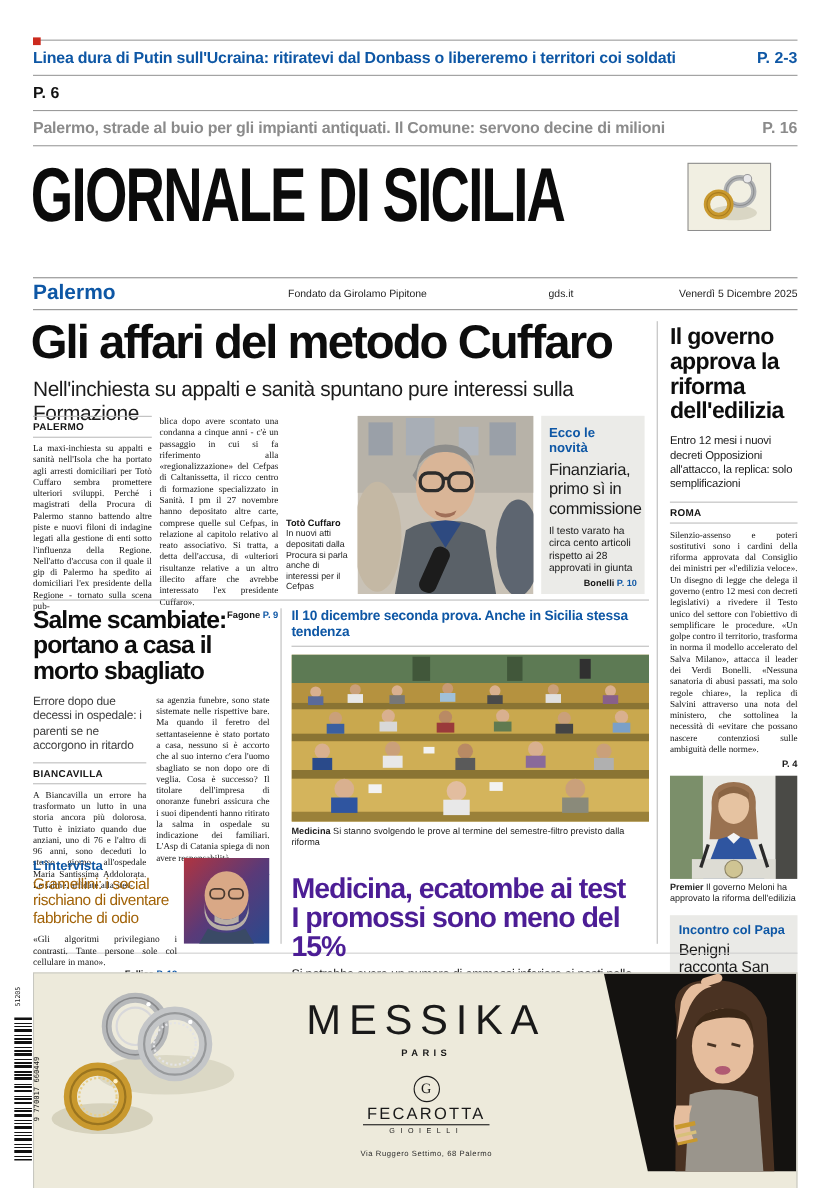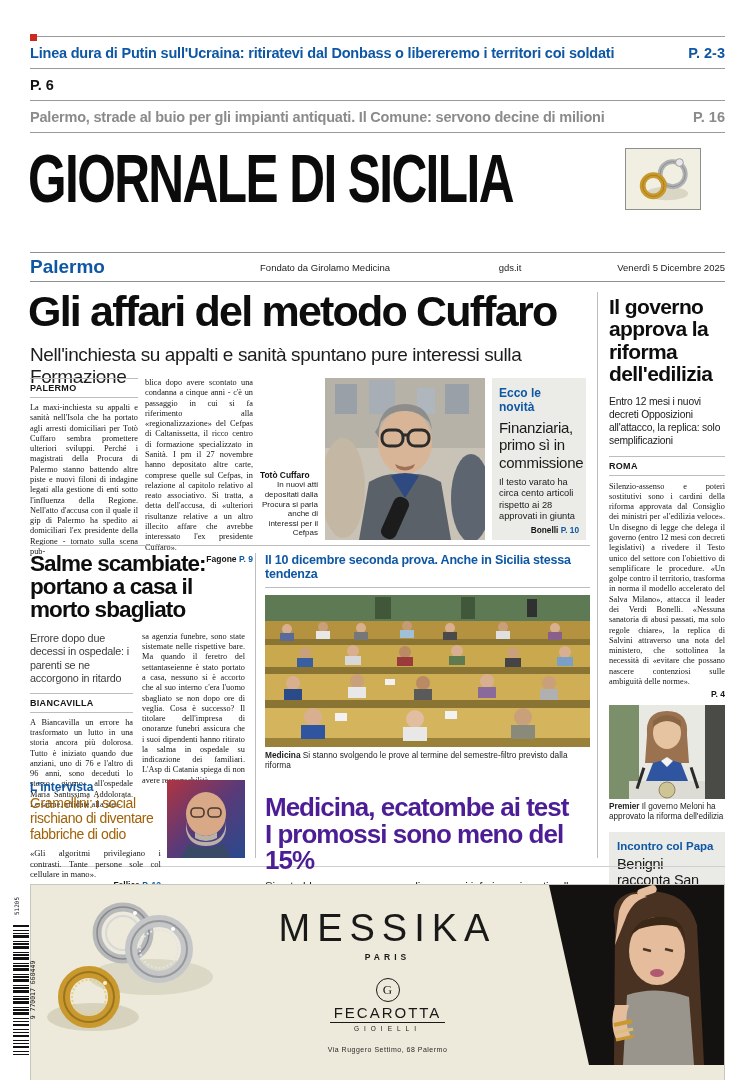--- a/index.html
+++ b/index.html
@@ -60,21 +60,21 @@
   #incontro-page { text-align:right; font-size:8.5px; font-weight:bold; color:#0e57a5; margin-top:14px; }
 
   
   #main-row1 { position:absolute; left:30px; top:378px; width:560px; height:162px; display:flex; gap:7px; }
   .txt-col { width:108px; flex:none; }
   .byline-line { text-align:right; font-size:8.5px; margin-top:1px; }
   .byline { font-weight:bold; color:#141414; }
   .pageref { font-weight:bold; color:#0e57a5; }
   #cuffaro-caption { width:58px; flex:none; display:flex; flex-direction:column; justify-content:flex-end; padding-bottom:2px; }
   #cuffaro-caption .cap-title { font-size:8.4px; font-weight:bold; color:#111; }
-  #cuffaro-caption .cap-text { font-size:8px; line-height:1.2; color:#222;text-align:right; }
+  #cuffaro-caption .cap-text { font-size:8px; line-height:1.2; color:#222; }
   #cuffaro-photo { width:160px; height:162px; flex:none; }
   #ecco { width:94px; flex:none; background:#ebebe8; padding:8px 7px 5px 7px; display:flex; flex-direction:column; }
   #ecco-label { font-size:12px; font-weight:bold; color:#0e57a5; }
   #ecco-title { font-size:15px; color:#1a1a1a; letter-spacing:-0.3px; line-height:1.15; margin-top:5px; }
   #ecco-text { font-size:9.3px; line-height:1.25; color:#1a1a1a; margin-top:auto; }
   #ecco-byline { text-align:right; font-size:8.3px; margin-top:2px; }
 
   #mid-rule { position:absolute; left:30px; top:545px; width:560px; height:1px; background:#bdbdbd; }
   #block-divider { position:absolute; left:255px; top:553px; width:1px; height:305px; background:#bdbdbd; }
   #bottom-rule { position:absolute; left:30px; top:866px; width:695px; height:1px; background:#cfcfcf; }
@@ -151,21 +151,21 @@
     <ellipse cx="42" cy="46" rx="22" ry="7" fill="#d9d6c4"></ellipse>
     <circle cx="48" cy="26" r="13" fill="none" stroke="#aeb0b2" stroke-width="5"></circle>
     <circle cx="48" cy="26" r="13" fill="none" stroke="#8c8e90" stroke-width="1"></circle>
     <circle cx="28" cy="38" r="11" fill="none" stroke="#c9992e" stroke-width="6"></circle>
     <circle cx="28" cy="38" r="11" fill="none" stroke="#a87c1f" stroke-width="1"></circle>
     <circle cx="55" cy="14" r="4" fill="#e8e8ea" stroke="#9a9a9c" stroke-width="1"></circle>
   </svg>
 
   <div id="band">
     <span id="band-edition">Palermo</span>
-    <span id="band-founder">Fondato da Girolamo Medicina</span>
+    <span id="band-founder">Fondato da Girolamo Pipitone</span>
     <span id="band-site">gds.it</span>
     <span id="band-date">Venerdì 5 Dicembre 2025</span>
   </div>
 
   <div id="lead-headline">Gli affari del metodo Cuffaro</div>
   <div id="lead-deck">Nell'inchiesta su appalti e sanità spuntano pure interessi sulla Formazione</div>
 
   <div id="right-divider"></div>
   <div id="gov">
     <div id="gov-headline">Il governo approva la riforma dell'edilizia</div>

